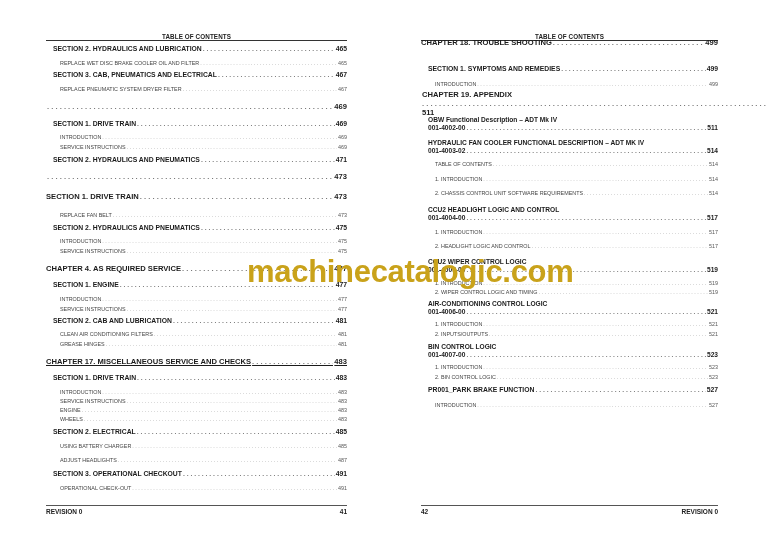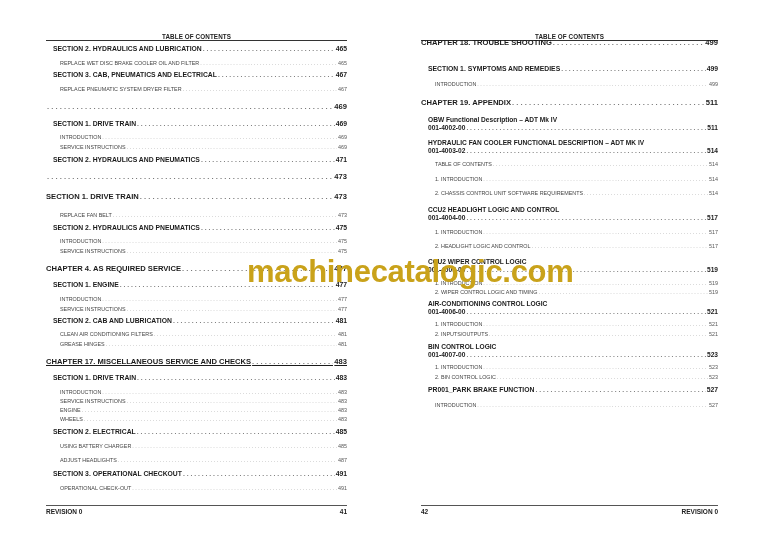--- a/index.html
+++ b/index.html
@@ -217,21 +217,21 @@
       <div class="entry section" style="top: 65px;">
         <span class="lbl">SECTION 1. SYMPTOMS AND REMEDIES</span>
         <span class="dots"></span>
         <span class="pg">499</span>
       </div>
       <div class="entry item" style="top: 81px;">
         <span class="lbl">INTRODUCTION</span>
         <span class="dots"></span>
         <span class="pg">499</span>
       </div>
-      <div class="entry chapter" style="top: 98px;">
+      <div class="entry chapter" style="top: 90px; flex-direction: column;">
         <span class="lbl">CHAPTER 19. APPENDIX</span>
         <span class="dots"></span>
         <span class="pg">511</span>
       </div>
       <div class="doc-head" style="top: 116px;">OBW Functional Description – ADT Mk IV</div>
       <div class="entry section doc-code" style="top: 124px;">
         <span class="lbl">001-4002-00</span>
         <span class="dots"></span>
         <span class="pg">511</span>
       </div>

